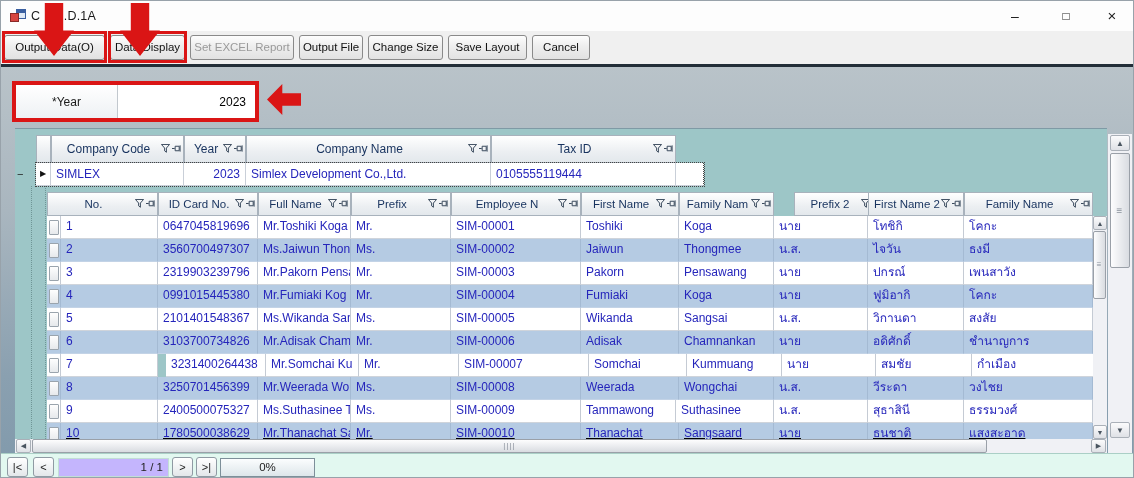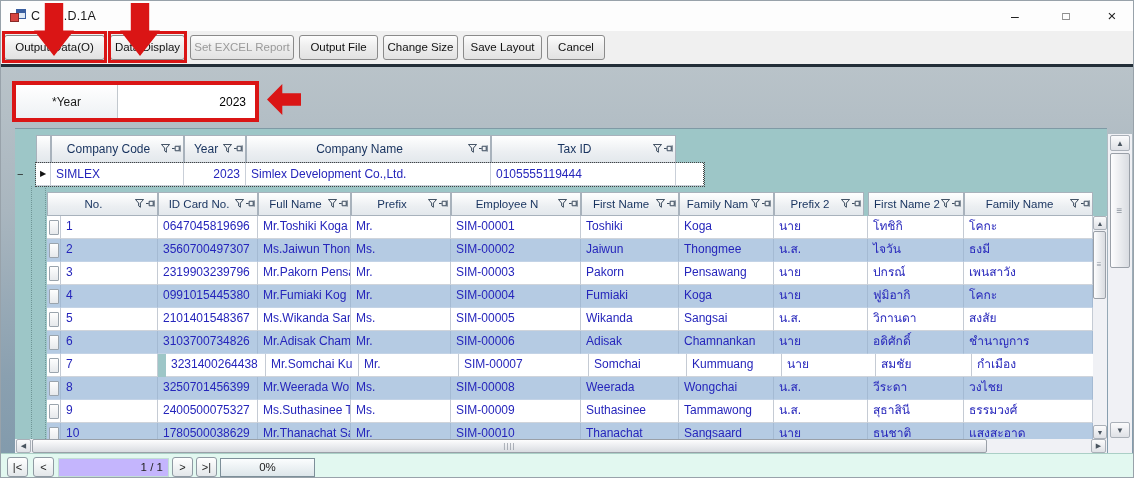--- a/index.html
+++ b/index.html
@@ -87,21 +87,21 @@
     <span id="window-title">C P.N.D.1A</span>
     <div class="win-ctrl" id="btn-min">–</div>
     <div class="win-ctrl" id="btn-max">□</div>
     <div class="win-ctrl" id="btn-close">×</div>
   </div>
 
   <div id="toolbar">
       <div class="tb-btn highlighted" style="width: 101px;">Output Data(O)</div>
       <div class="tb-btn highlighted" style="width: 75px;">Data Display</div>
       <div class="tb-btn disabled" style="width: 104px;">Set EXCEL Report</div>
-      <div class="tb-btn" style="width: 79px;">Output File</div>
+      <div class="tb-btn" style="width: 64px;">Output File</div>
       <div class="tb-btn" style="width: 75px;">Change Size</div>
       <div class="tb-btn" style="width: 79px;">Save Layout</div>
       <div class="tb-btn" style="width: 58px;">Cancel</div>
     </div>
   <div id="toolbar-underline"></div>
 
   <div id="formbg"></div>
 
   <div id="year-panel">
     <div id="year-label-cell">*Year</div>
@@ -241,21 +241,21 @@
           <span class="hdr-label">Family Nam</span>
           <span class="hdr-icons">
             <svg width="9" height="9" viewBox="0 0 10 10">
               <path d="M0.5 0.5 H9.5 L6 4.5 V9.2 L4 7.6 V4.5 Z" fill="none" stroke="#39495c" stroke-width="1.1"></path>
             </svg>
             <svg width="9" height="9" viewBox="0 0 10 10">
               <path d="M0 5 H3 M3.5 2.5 H8 V7.5 H3.5 Z M9 1.5 V8.5" fill="none" stroke="#39495c" stroke-width="1.1"></path>
             </svg>
           </span>
         </div>
-        <div class="hdr-cell ig-hdr" style="left: 759px; top: 63px; width: 90px;">
+        <div class="hdr-cell ig-hdr" style="left: 779px; top: 63px; width: 90px;">
           <span class="hdr-label">Prefix 2</span>
           <span class="hdr-icons">
             <svg width="9" height="9" viewBox="0 0 10 10">
               <path d="M0.5 0.5 H9.5 L6 4.5 V9.2 L4 7.6 V4.5 Z" fill="none" stroke="#39495c" stroke-width="1.1"></path>
             </svg>
             <svg width="9" height="9" viewBox="0 0 10 10">
               <path d="M0 5 H3 M3.5 2.5 H8 V7.5 H3.5 Z M9 1.5 V8.5" fill="none" stroke="#39495c" stroke-width="1.1"></path>
             </svg>
           </span>
         </div>
@@ -405,27 +405,27 @@
         </div>
         <div class="ig-row" style="top: 184px;">
           <div class="ig-cell sel-cell">
             <div class="sel-btn"></div>
           </div>
           <div class="ig-cell" style="width: 97px;">9</div>
           <div class="ig-cell" style="width: 100px;">2400500075327</div>
           <div class="ig-cell" style="width: 93px;">Ms.Suthasinee T</div>
           <div class="ig-cell" style="width: 100px;">Ms.</div>
           <div class="ig-cell" style="width: 130px;">SIM-00009</div>
+          <div class="ig-cell" style="width: 95px;">Tammawong</div>
           <div class="ig-cell" style="width: 98px;">Suthasinee</div>
-          <div class="ig-cell" style="width: 95px;">Tammawong</div>
           <div class="ig-cell" style="width: 94px;">น.ส.</div>
           <div class="ig-cell" style="width: 96px;">สุธาสินี</div>
           <div class="ig-cell" style="width: 129px;">ธรรมวงศ์</div>
         </div>
-        <div class="ig-row alt" style="top: 207px;">
+        <div class="ig-row alt" style="top: 207px; text-decoration: underline;">
           <div class="ig-cell sel-cell">
             <div class="sel-btn"></div>
           </div>
           <div class="ig-cell" style="width: 97px;">10</div>
           <div class="ig-cell" style="width: 100px;">1780500038629</div>
           <div class="ig-cell" style="width: 93px;">Mr.Thanachat Sa</div>
           <div class="ig-cell" style="width: 100px;">Mr.</div>
           <div class="ig-cell" style="width: 130px;">SIM-00010</div>
           <div class="ig-cell" style="width: 98px;">Thanachat</div>
           <div class="ig-cell" style="width: 95px;">Sangsaard</div>

